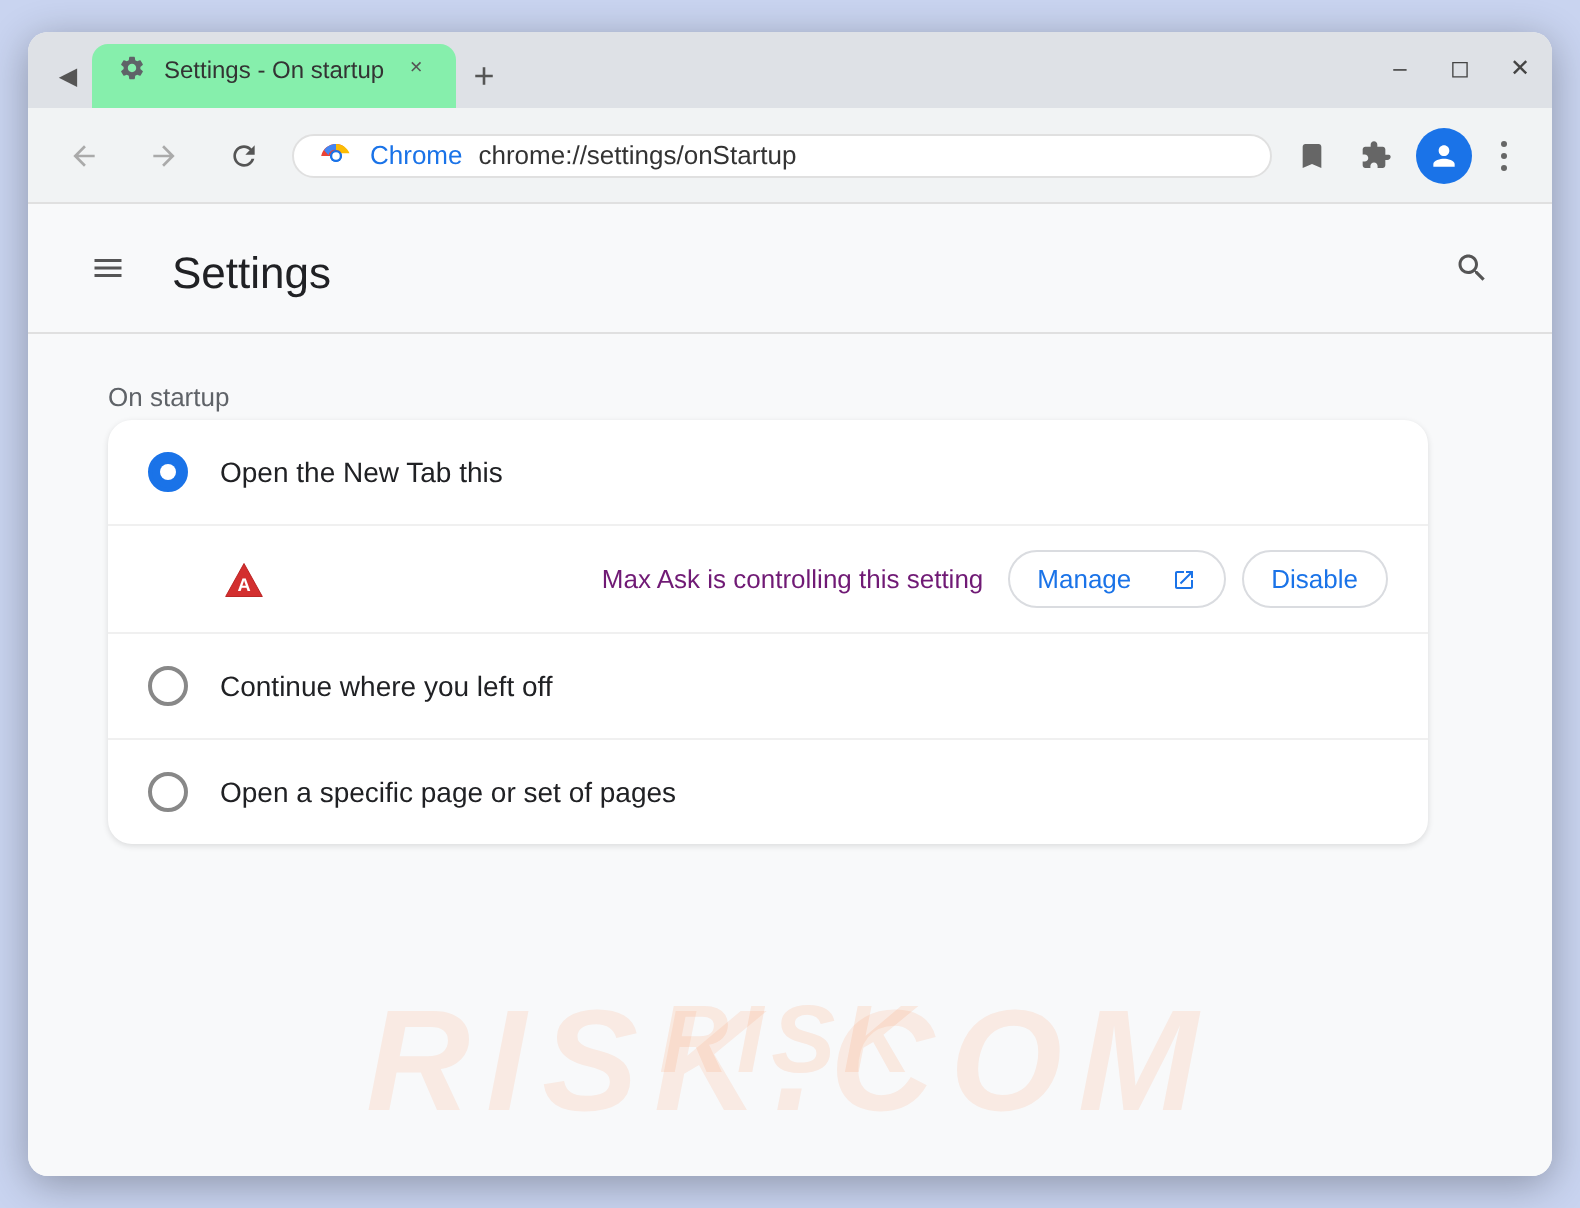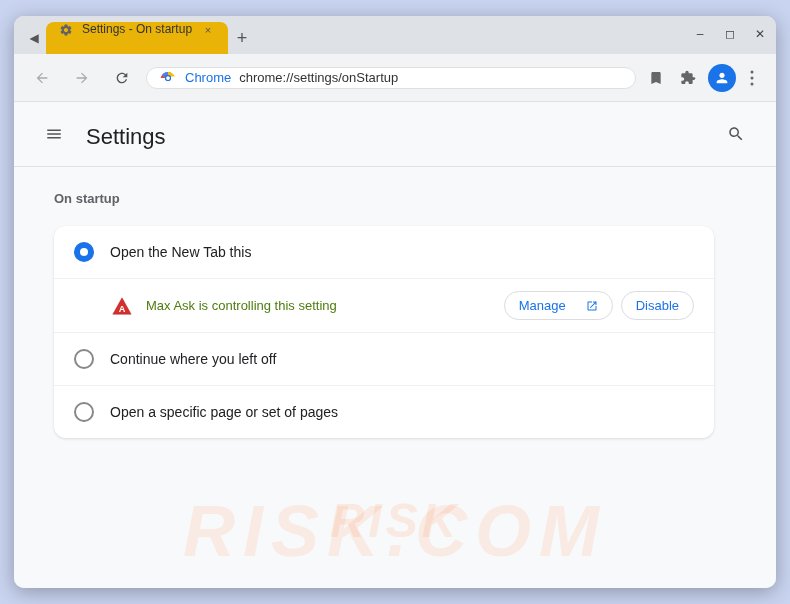--- a/index.html
+++ b/index.html
@@ -54,25 +54,25 @@
       font-size: 12px;
     }
 
     .tab-bar {
       display: flex;
       align-items: flex-end;
       gap: 0;
     }
 
     .tab {
-      background: #eab308;
+      background: #86efac;
       height: 32px;
-      padding: 0 12px;
-      display: flex;
-      align-items: flex-start;
+      padding: 12px 12px;
+      display: flex;
+      align-items: flex-end;
       gap: 8px;
       border-radius: 8px 8px 0 0;
       font-size: 12px;
       color: #333;
       min-width: 180px;
     }
 
     .tab-icon {
       width: 16px;
       height: 16px;
@@ -225,22 +225,22 @@
       font-size: 16px;
     }
 
     .settings-content {
       padding: 24px 40px;
     }
 
     .section-title {
       font-size: 13px;
       color: #5f6368;
-      margin-bottom: 20px;
-      font-weight: 700;
+      margin-bottom: 4px;
+      font-weight: 400;
     }
 
     .options-card {
       background: #fff;
       border-radius: 12px;
       box-shadow: 0 1px 3px rgba(0,0,0,0.12);
       overflow: hidden;
       max-width: 660px;
     }
 
@@ -305,22 +305,23 @@
       width: 24px;
       height: 24px;
       flex-shrink: 0;
       display: flex;
       align-items: center;
       justify-content: center;
     }
 
     .extension-text {
       font-size: 13px;
-      color: #4d7c0f;
+      color: #701a75;
       flex: 1;
+      text-align: right;
     }
 
     .extension-actions {
       display: flex;
       gap: 8px;
     }
 
     .ext-btn {
       padding: 6px 14px;
       border-radius: 20px;

